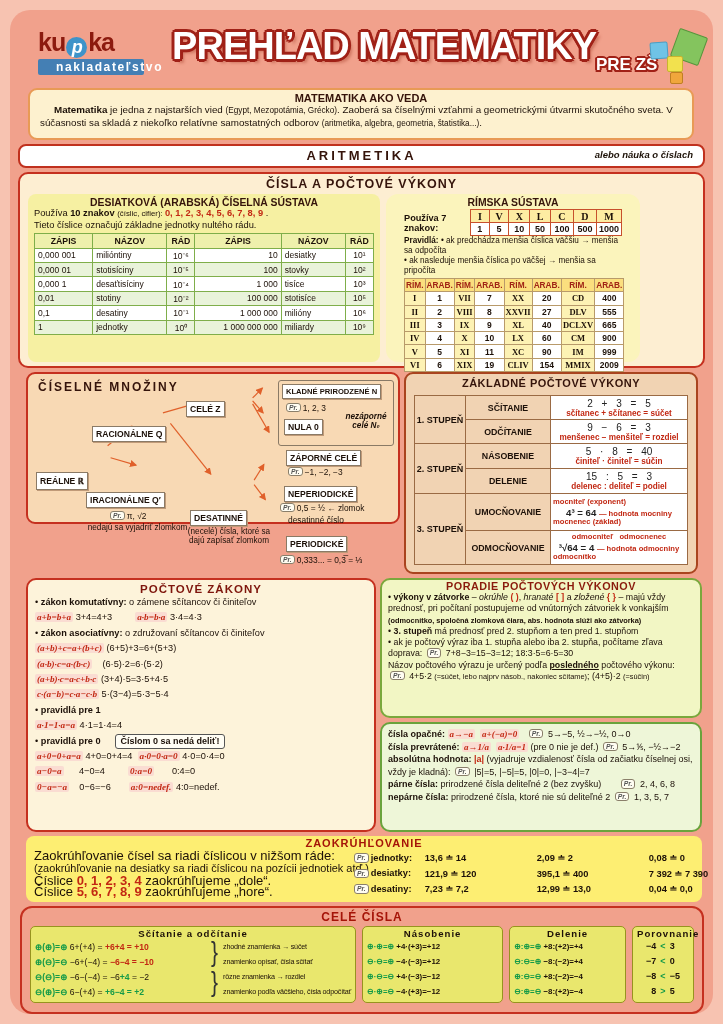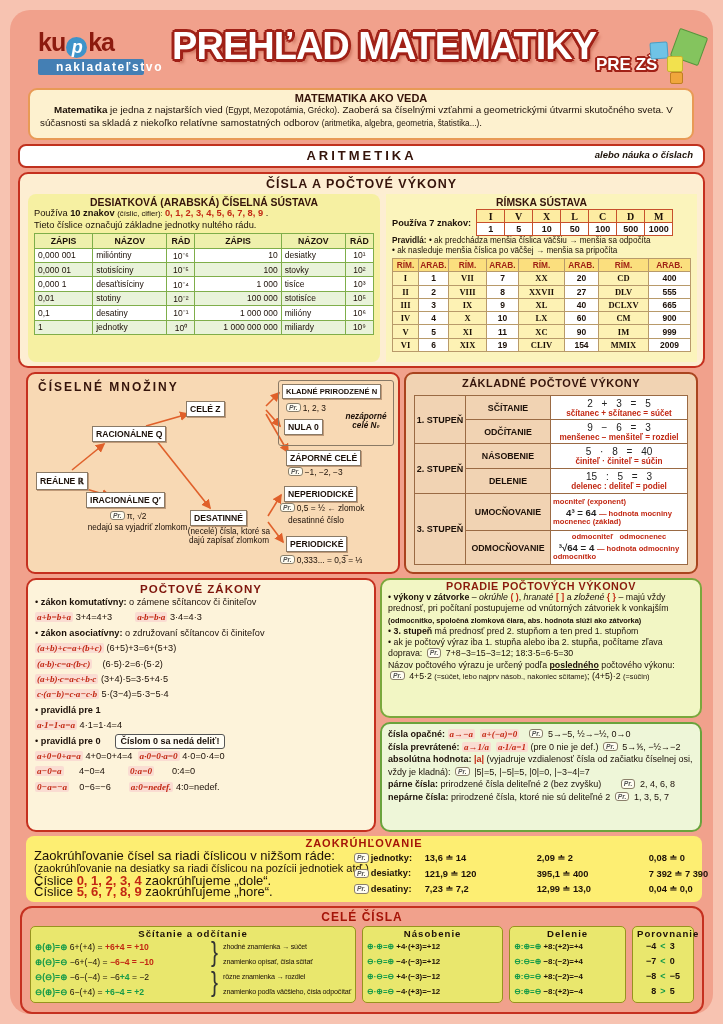--- a/index.html
+++ b/index.html
@@ -55,42 +55,42 @@
   .dectable{width:100%;margin-top:2px;font-size:8.5px;background:#fff}
   .dectable th,.dectable td{border:1px solid #7fae4a;padding:1px 3px;height:14.4px}
   .dectable th{background:#eef0ac;font-size:8.7px}
   .dectable tbody tr:nth-child(even) td{background:#e9f3da}
   .dectable td:nth-child(3),.dectable td:nth-child(6){text-align:center}
   .dectable td:nth-child(4){text-align:right}
   .dectable th:nth-child(1){width:58px}.dectable th:nth-child(2){width:74px}
   .dectable th:nth-child(3){width:28px}.dectable th:nth-child(4){width:86px}
   .dectable th:nth-child(5){width:64px}.dectable th:nth-child(6){width:28px}
 
-  .rom-panel{position:absolute;left:386px;top:194px;width:311px;height:168px;background:#fbf4bc;
-             border-radius:0;padding:3px 6px}
+  .rom-panel{position:absolute;left:386px;top:194px;width:254px;height:168px;background:#fbf4bc;
+             border-radius:12px;padding:3px 18px}
   .rom-panel .ptitle{font-size:10.4px}
   .rom-intro{display:flex;align-items:center;gap:5px;margin-top:1px}
   .rom-intro-label{font-size:9.2px;font-weight:700}
   .symtable{font-size:9px;font-weight:700;border:1.5px solid #c7502c}
   .symtable td{border:1px solid #c7502c;width:28px;text-align:center;height:13px;background:#fff}
   .symtable tr:first-child td{background:#fdeca2;font-family:"Liberation Serif",serif;font-size:10px}
   .rom-rule{font-size:8.2px;line-height:1.22}
   .rom-rule-label{font-weight:700}
   .romtable{width:100%;margin-top:2px;font-size:8.5px}
   .romtable th,.romtable td{border:1px solid #b89a6a;text-align:center;height:13.3px;padding:0 1px}
   .romtable th{background:#fbdf7e;color:#a02315;font-size:8.3px}
   .romtable td:nth-child(odd){background:#fdf2b4;font-family:"Liberation Serif",serif;font-weight:700}
   .romtable td:nth-child(even){background:#fff;font-weight:700}
   .romtable th:nth-child(1){width:26px}.romtable th:nth-child(2){width:30px}
   .romtable th:nth-child(3){width:38px}.romtable th:nth-child(4){width:32px}
   .romtable th:nth-child(5){width:46px}.romtable th:nth-child(6){width:34px}
   .romtable th:nth-child(7){width:50px}
 
   
-  .mn-panel{position:absolute;left:26px;top:372px;width:374px;height:202px;background:#f8d9b4;
+  .mn-panel{position:absolute;left:26px;top:372px;width:374px;height:152px;background:#f8d9b4;
             border:2px solid #c5301f;border-radius:9px}
   .mn-title{position:absolute;left:10px;top:6px;font-size:12px;font-weight:700;letter-spacing:2px;color:#35140b}
   .mn-node{position:absolute;background:#fff;border:1px solid #8a7a66;box-shadow:1px 1px 0 #c09a78;
            font-size:8.6px;font-weight:700;text-align:center;padding:2px 3px;white-space:nowrap}
   .mn-small{font-size:7.6px}
   .mn-note{position:absolute;font-size:8.2px;line-height:1.15;text-align:center}
   .mn-italic{font-style:italic;font-weight:700}
   .mn-prline{position:absolute;font-size:8.4px;white-space:nowrap}
   .mn-group{position:absolute;border:1px solid #8a7a66;border-radius:3px}
   .mn-svg{position:absolute;left:0;top:0;width:100%;height:100%;pointer-events:none}

